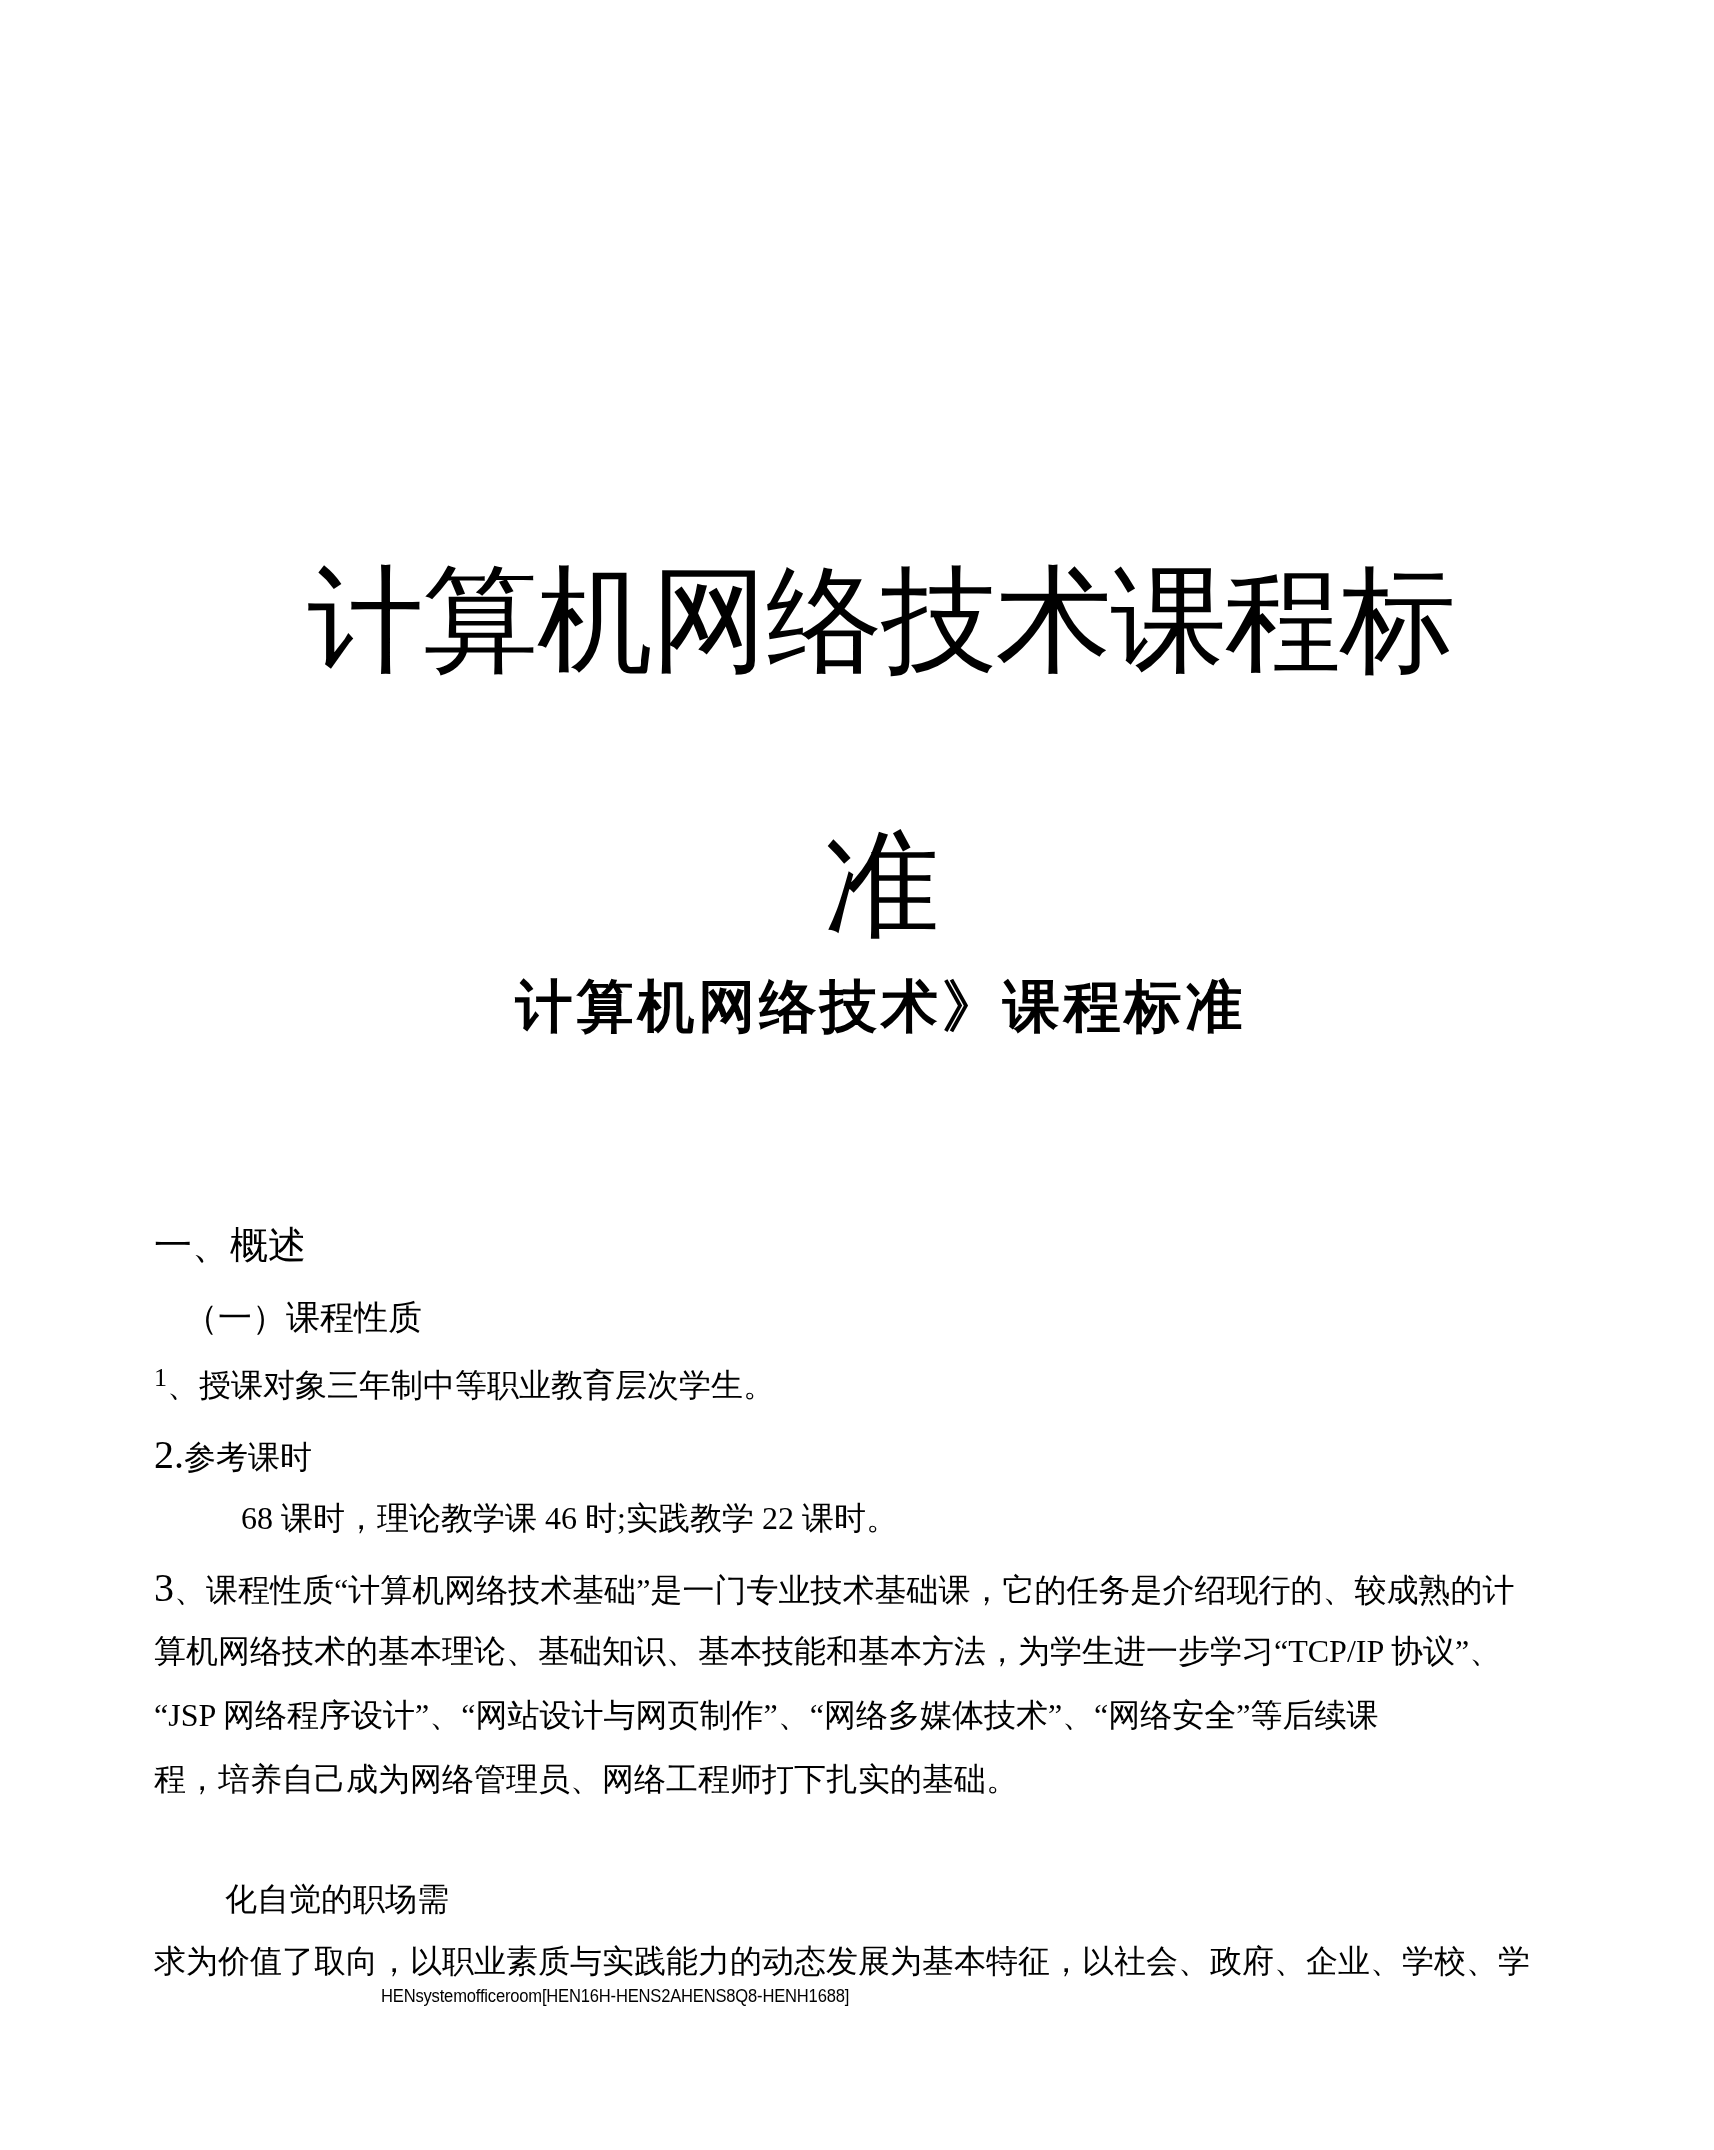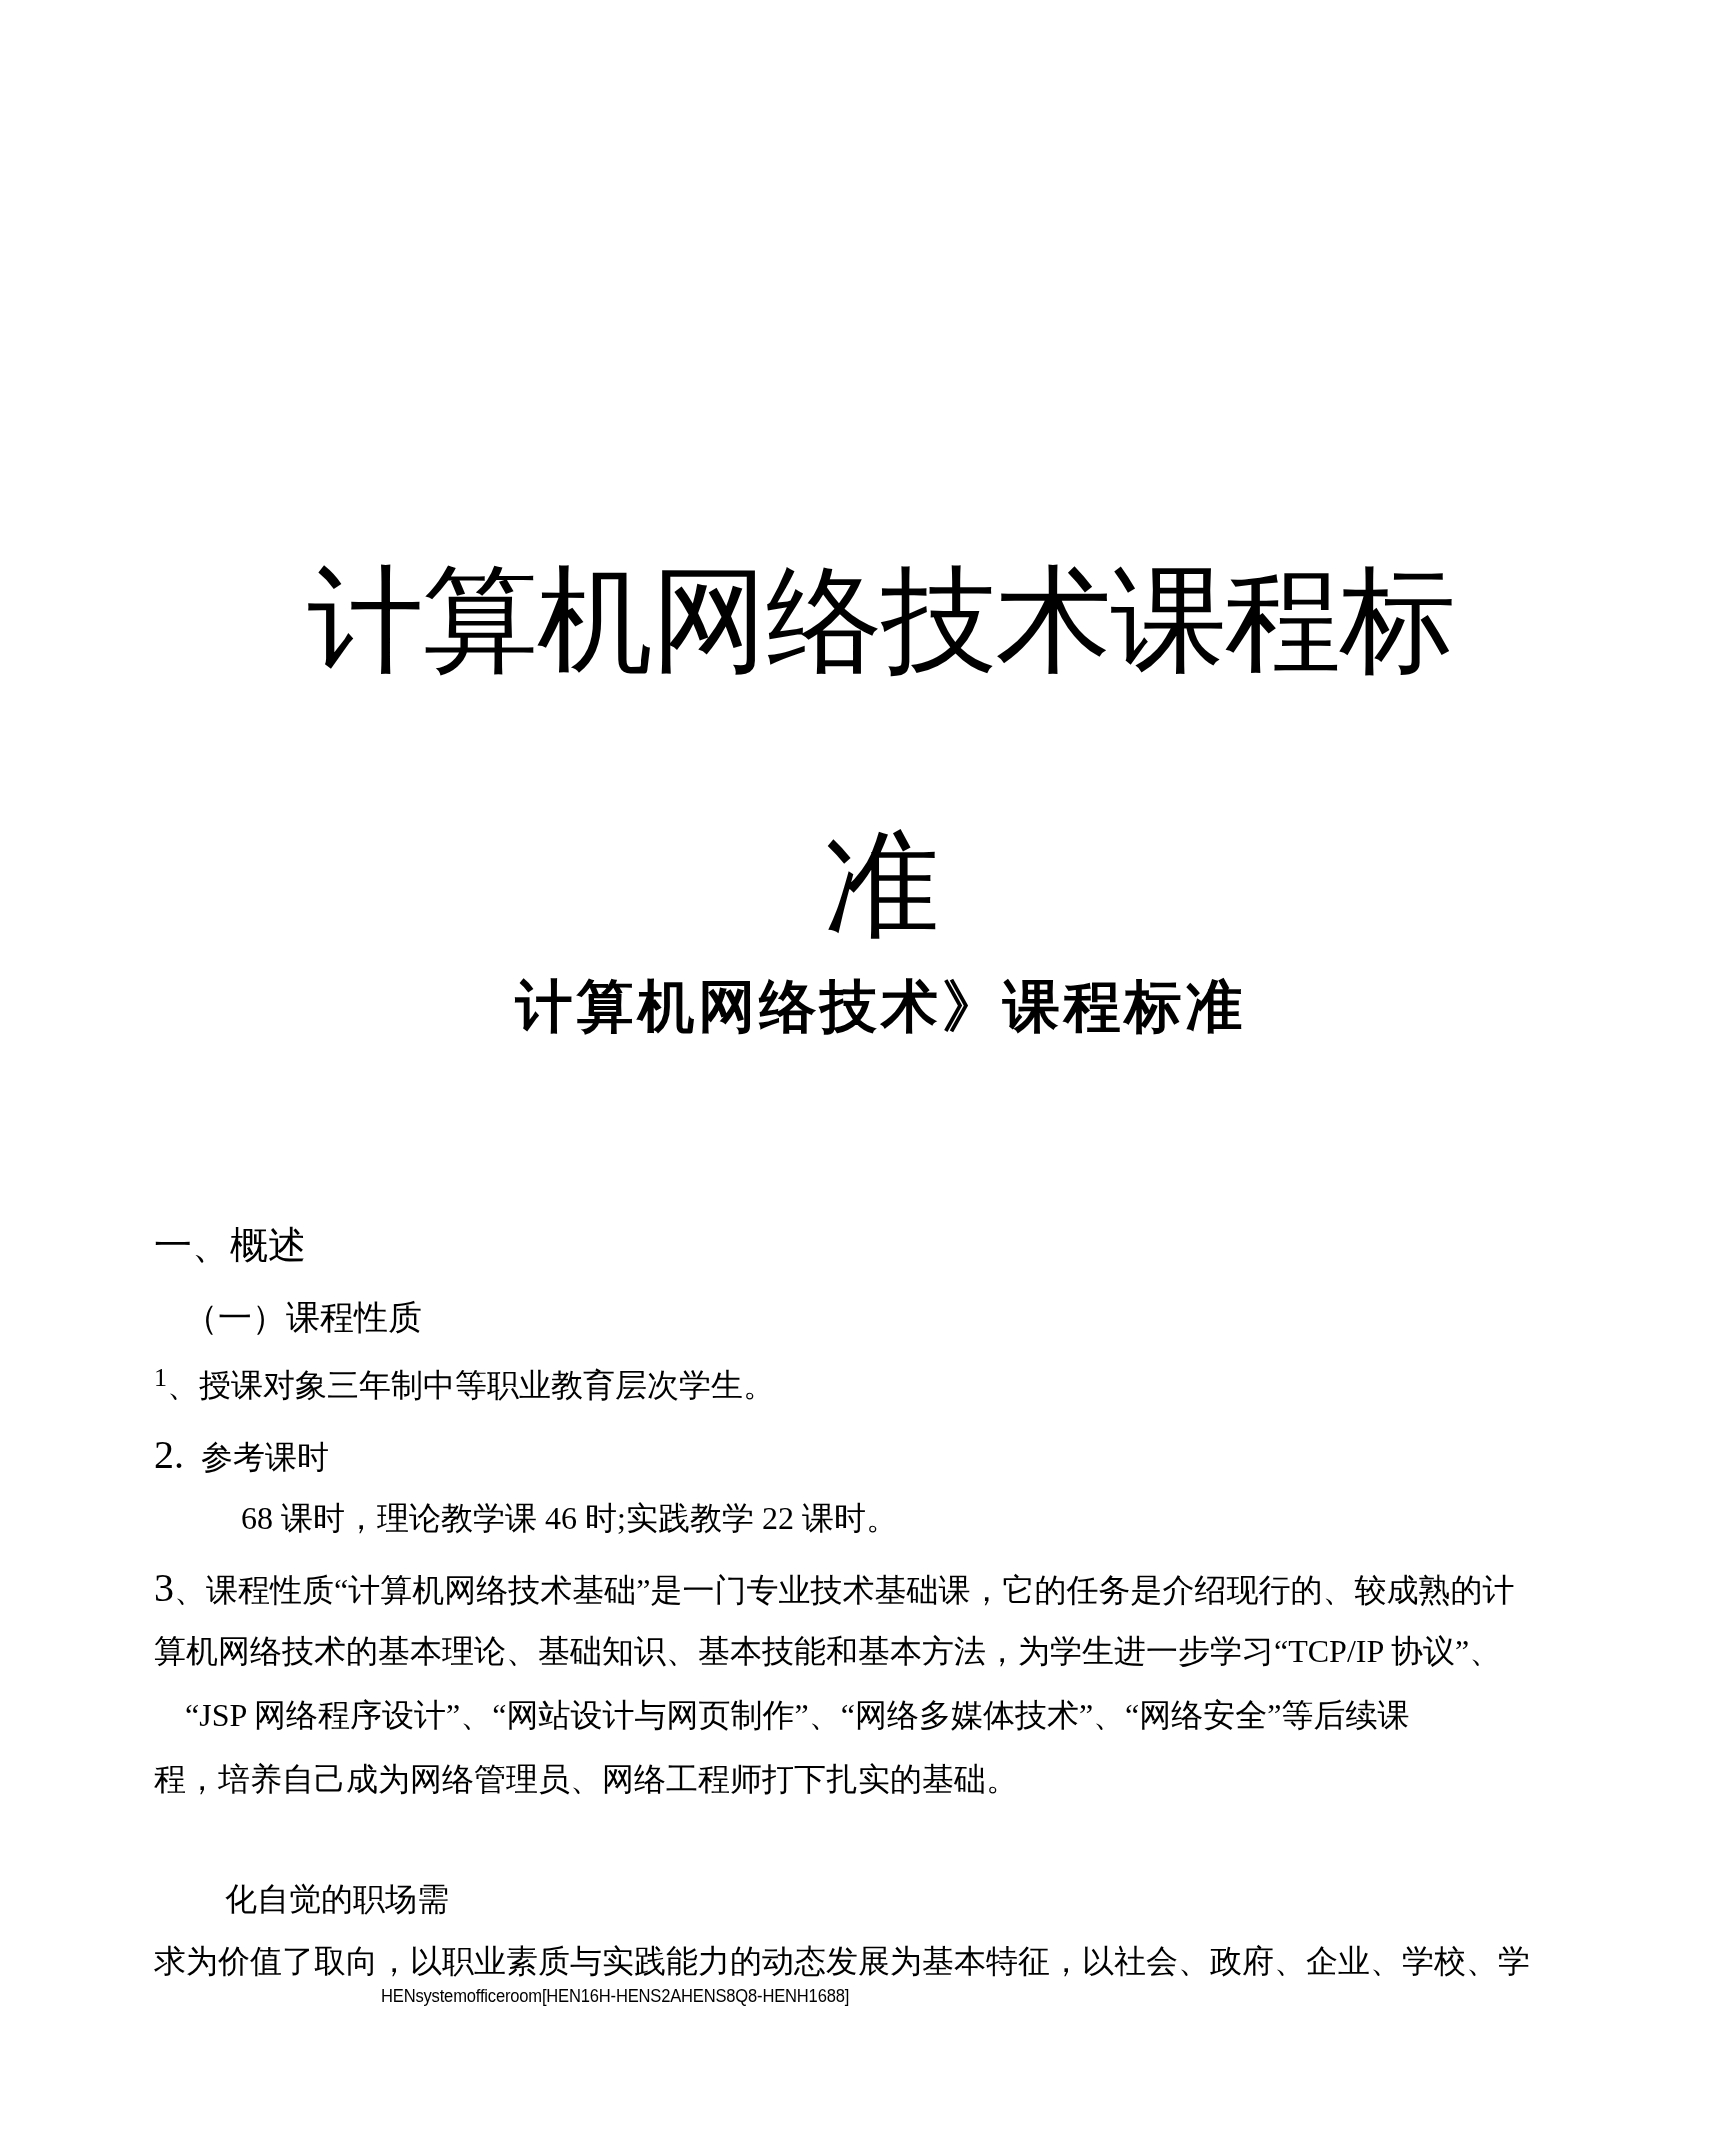--- a/index.html
+++ b/index.html
@@ -46,36 +46,36 @@
   }
   
   .h1   { top: 1224px; left: 154px; font-size: 38px; }
   .sub1 { top: 1298px; left: 184px; font-size: 34px; }
   .line { font-size: 32px; }
   .pos-item1 { top: 1367px; left: 154px; }
   .pos-item2 { top: 1432px; left: 154px; }
   .pos-hours { top: 1500px; left: 241px; }
   .pos-p3l1  { top: 1565px; left: 154px; }
   .pos-p3l2  { top: 1633px; left: 154px; }
-  .pos-p3l3  { top: 1697px; left: 154px; margin-left: 31px; }
+  .pos-p3l3  { top: 1697px; left: 154px; }
   .pos-p3l4  { top: 1761px; left: 154px; }
   .pos-s2l1  { top: 1824px; left: 184px; }
   .pos-s2l2  { top: 1881px; left: 225px; }
   .pos-s2l3  { top: 1943px; left: 154px; }
   
   .sup-marker {
     display: inline-block;
     position: relative;
     top: -10.4px;
     font-size: 26px;
   }
   .big-marker {
     font-size: 40px;
   }
-  .after-marker { margin-left: 17px; }
+  .after-marker { }
   
   .footer {
     top: 1986px;
     left: 381px;
     font-family: "Liberation Sans", "DejaVu Sans", sans-serif;
     font-size: 18px;
     letter-spacing: -0.2px;
     transform: scaleX(0.92);
     transform-origin: left top;
   }

